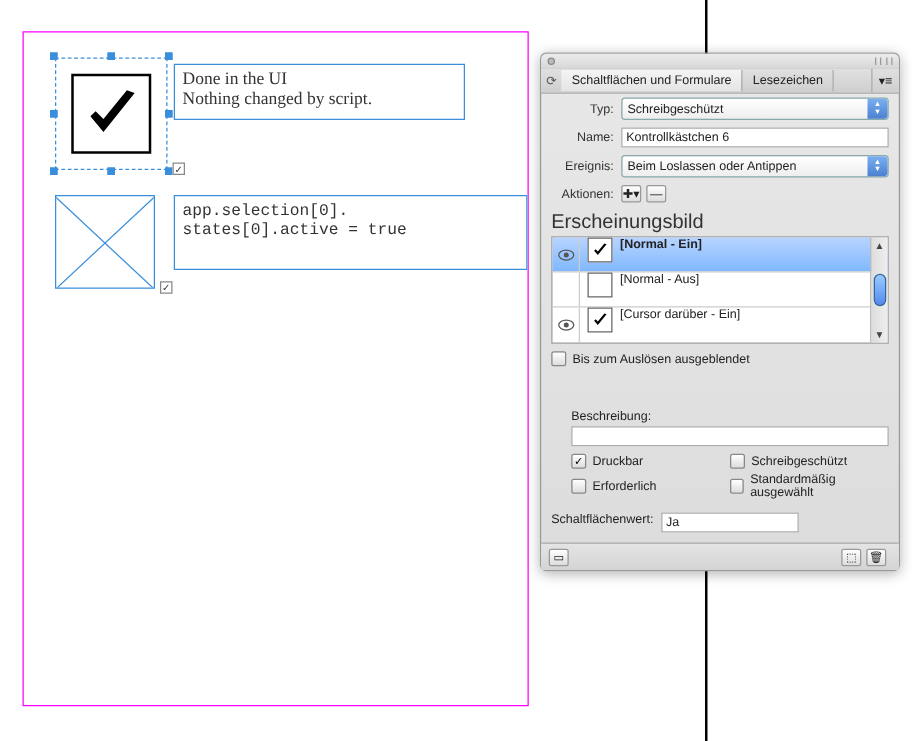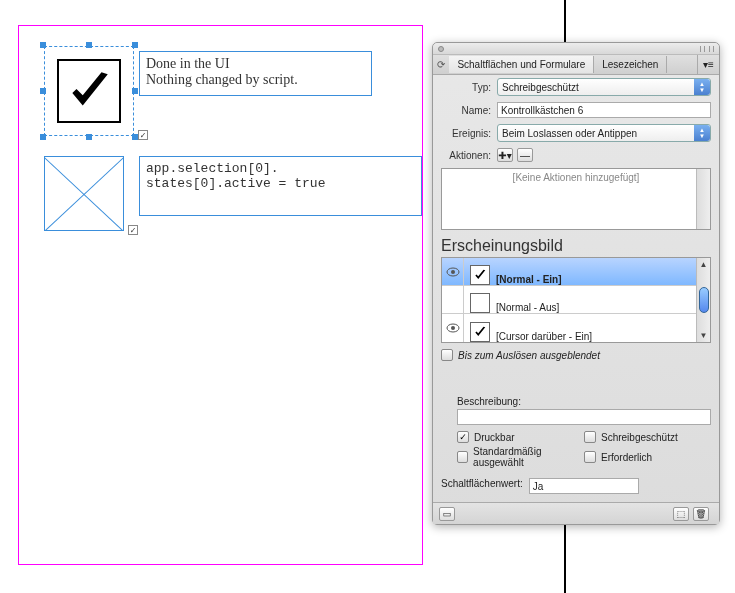--- a/index.html
+++ b/index.html
@@ -31,21 +31,21 @@
 .row { display: flex; align-items: center; padding: 3px 8px; }
 .row-label { width: 50px; text-align: right; margin-right: 6px; color: #333; }
 .select { flex: 1; height: 18px; background: linear-gradient(#fff,#eee); border: 1px solid #8aa; border-radius: 3px; display: flex; align-items: center; padding: 0 4px; position: relative; cursor: pointer; }
 .select .arrows { position: absolute; right: 0; top: 0; width: 16px; height: 100%; background: linear-gradient(#7ab0f0,#4a80d0); border-radius: 0 3px 3px 0; display: flex; flex-direction: column; align-items: center; justify-content: center; color: #fff; font-size: 6px; }
 .text-input { flex: 1; height: 16px; border: 1px solid #aaa; background: #fff; padding: 0 3px; display: flex; align-items: center; }
 .action-icon { width: 16px; height: 14px; border: 1px solid #999; border-radius: 2px; background: linear-gradient(#fff,#ddd); margin-right: 4px; display: flex; align-items: center; justify-content: center; font-size: 10px; cursor: pointer; }
 .actions-list { margin: 3px 8px; height: 62px; border: 1px solid #999; background: #fff; display: flex; align-items: flex-start; justify-content: center; padding-top: 3px; color: #888; position: relative; overflow: hidden; }
 .actions-list .scroll { position: absolute; right: 0; top: 0; bottom: 0; width: 14px; background: linear-gradient(90deg,#ddd,#eee); border-left: 1px solid #bbb; }
 .section-label { padding: 4px 8px 2px; font-size: 16px; color: #333; }
 .states { margin: 0 8px; border: 1px solid #999; background: #fff; position: relative; }
-.state-row { display: flex; align-items: flex-end; height: 28px; border-bottom: 1px solid #ccc; cursor: pointer; }
+.state-row { display: flex; align-items: flex-start; height: 28px; border-bottom: 1px solid #ccc; cursor: pointer; }
 .state-row.sel { background: linear-gradient(#b8d4ff,#7fb8ff); }
 .eye-col { width: 22px; text-align: center; border-right: 1px solid #ccc; height: 100%; display: flex; align-items: center; justify-content: center; }
 .state-icon { width: 20px; height: 20px; border: 1px solid #666; background: #fff; margin: 0 6px; display: flex; align-items: center; justify-content: center; }
 .state-scroll { position: absolute; right: 0; top: 0; width: 14px; height: 100%; background: linear-gradient(90deg,#ddd,#eee); border-left: 1px solid #bbb; display: flex; flex-direction: column; align-items: center; justify-content: space-between; padding: 2px 0; }
 .state-scroll .thumb { width: 10px; height: 26px; background: linear-gradient(#9cf,#58e); border-radius: 5px; border: 1px solid #369; }
 .state-scroll .arr { font-size: 8px; color: #444; cursor: pointer; }
 .cb { width: 12px; height: 12px; border: 1px solid #888; border-radius: 2px; background: linear-gradient(#fff,#ddd); margin-right: 5px; display: inline-flex; align-items: center; justify-content: center; font-size: 9px; color: #000; cursor: pointer; vertical-align: middle; }
 .disclosure { display: inline-block; width: 0; height: 0; border-left: 4px solid transparent; border-right: 4px solid transparent; border-top: 6px solid #777; margin-right: 3px; vertical-align: middle; cursor: pointer; }
 .opt-grid { display: flex; flex-wrap: wrap; padding: 0 8px 4px 24px; }
 .opt-grid label { width: 50%; display: flex; align-items: center; margin-bottom: 3px; cursor: pointer; }
@@ -135,24 +135,20 @@
           <span>▲</span>
           <span>▼</span>
         </div>
     </div>
   </div>
   <div class="row">
     <div class="row-label">Aktionen:</div>
     <div class="action-icon">✚▾</div>
     <div class="action-icon">—</div>
   </div>
-  <div class="actions-list">
-    <span>[Keine Aktionen hinzugefügt]</span>
-    <div class="scroll"></div>
-  </div>
 
   <div class="section-label">Erscheinungsbild</div>
   <div class="states">
     <div class="state-row sel">
       <div class="eye-col">
           <svg width="14" height="10" viewBox="0 0 14 10">
             <ellipse cx="7" cy="5" rx="6" ry="4" fill="none" stroke="#555"></ellipse>
             <circle cx="7" cy="5" r="2" fill="#555"></circle>
           </svg>
         </div>
@@ -182,21 +178,21 @@
         </div>
       <span>[Cursor darüber - Ein]</span>
     </div>
     <div class="state-scroll">
       <div class="arr">▲</div>
       <div class="thumb"></div>
       <div class="arr">▼</div>
     </div>
   </div>
 
-  <div style="padding:6px 8px 3px;font-style:italic;">
+  <div style="padding:6px 8px 3px;">
     <label style="display:flex;align-items:center;cursor:pointer;">
       <span class="cb"></span>
       <span>Bis zum Auslösen ausgeblendet</span>
     </label>
   </div>
 
 
   <div style="padding:4px 8px 0 24px;margin-top:28px;">Beschreibung:</div>
   <div class="desc-input"></div>
 
@@ -204,25 +200,25 @@
     <label>
         <span class="cb">✓</span>
         <span>Druckbar</span>
       </label>
     <label>
         <span class="cb"></span>
         <span>Schreibgeschützt</span>
       </label>
     <label>
         <span class="cb"></span>
+        <span>Erforderlich</span>
+      </label>
+    <label>
+        <span class="cb"></span>
         <span>Standardmäßig ausgewählt</span>
-      </label>
-    <label>
-        <span class="cb"></span>
-        <span>Erforderlich</span>
       </label>
   </div>
 
   <div class="val-row">
     <span style="margin-right:6px;">Schaltflächenwert:</span>
     <div class="text-input" style="max-width:110px">
       <span>Ja</span>
     </div>
   </div>
 

